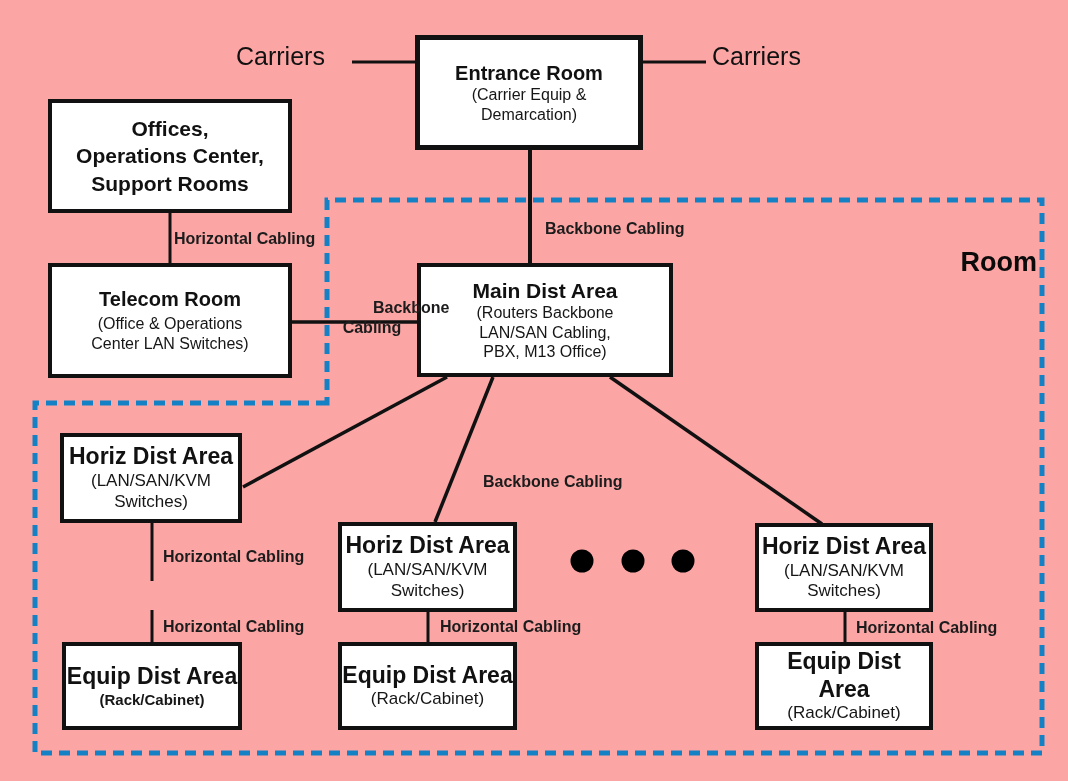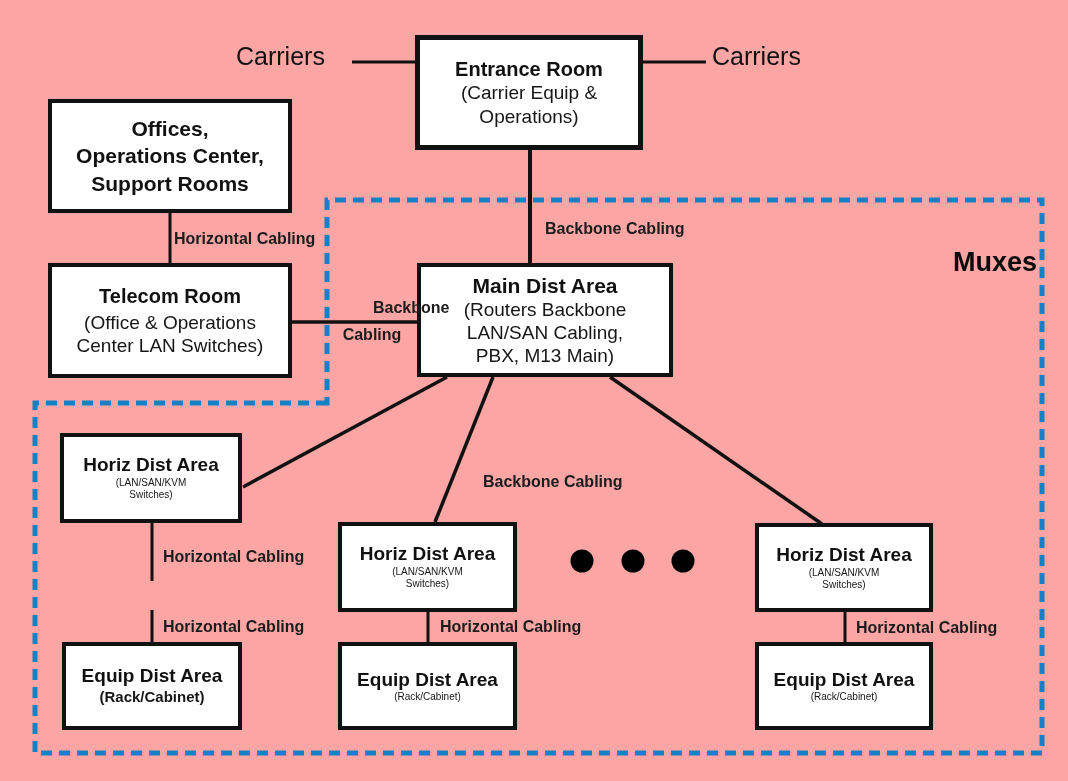--- a/index.html
+++ b/index.html
@@ -8,52 +8,52 @@
     font-family:"Liberation Sans","DejaVu Sans",sans-serif;color:#111;
     overflow:hidden;
   }
   svg.wires{position:absolute;left:0;top:0;width:1068px;height:781px;}
   .box{
     position:absolute;box-sizing:border-box;background:#ffffff;
     border:4px solid #111;display:flex;flex-direction:column;
     align-items:center;justify-content:center;text-align:center;
   }
   .box .t{font-weight:bold;font-size:20px;line-height:1.2;}
-  .box .s{font-size:19px;line-height:1.22;color:#161616;}
-  .box .s.small{font-size:10px;}
+  .box .s{font-size:16px;line-height:1.22;color:#161616;}
+  .box .s.small{font-size:17px;}
   .box .gap{height:3px;}
   #box-entrance{left:415px;top:35px;width:228px;height:115px;border-width:5px;}
   #box-offices{left:48px;top:99px;width:244px;height:114px;}
   #box-offices .t{font-size:21px;line-height:1.3;}
   #box-telecom{left:48px;top:263px;width:244px;height:115px;}
   #box-main{left:417px;top:263px;width:256px;height:114px;}
   #box-main .t{font-size:21px;}
   #box-hda-left{left:60px;top:433px;width:182px;height:90px;}
   #box-hda-mid{left:338px;top:522px;width:179px;height:90px;}
   #box-hda-right{left:755px;top:523px;width:178px;height:89px;}
   #box-zone{left:62px;top:580px;width:180px;height:31px;border-width:3px;}
   #box-equip-left{left:62px;top:642px;width:180px;height:88px;}
   #box-equip-mid{left:338px;top:642px;width:179px;height:88px;}
   #box-equip-right{left:755px;top:642px;width:178px;height:88px;}
-  .box.small-title .t{font-size:19px;}
+  .box.small-title .t{font-size:23px;}
   #box-equip-left .s{font-weight:bold;font-size:15px;}
   .lbl{
     position:absolute;font-size:16px;font-weight:600;color:#1c1c1c;
     white-space:nowrap;line-height:1.1;
   }
   #lbl-hc-a{left:174px;top:230px;}
   #lbl-bb-vert{left:545px;top:220px;}
   #lbl-bb-mid{left:483px;top:473px;}
   #lbl-hc-b{left:163px;top:548px;}
   #lbl-hc-c{left:163px;top:618px;}
   #lbl-hc-d{left:440px;top:618px;}
   #lbl-hc-e{left:856px;top:619px;}
   #lbl-bb-left{left:330px;top:299px;width:84px;text-align:center;white-space:normal;}
   #lbl-bb-left .l1{display:block;height:18px;margin-left:43px;}
-  #lbl-bb-left .l2{display:block;margin-top:9px;height:18px;}
+  #lbl-bb-left .l2{display:block;margin-top:2px;height:18px;}
   .carriers{position:absolute;font-size:25px;font-weight:400;color:#111;white-space:nowrap;}
   #carriers-left{left:236px;top:42px;}
   #carriers-right{left:712px;top:42px;}
   #computer-room{
     position:absolute;left:845px;top:213px;width:192px;text-align:right;
     font-size:27px;font-weight:bold;color:#0b0b0b;line-height:1.22;
   }
 </style>
 </head>
 <body>
@@ -88,47 +88,47 @@
       <circle cx="633" cy="561" r="11.5" fill="#000"></circle>
       <circle cx="683" cy="561" r="11.5" fill="#000"></circle>
     </g>
   </svg>
 
   <div class="carriers" id="carriers-left">Carriers</div>
   <div class="carriers" id="carriers-right">Carriers</div>
 
   <div id="computer-room">
     <br>
-    <span>Muxes</span>
+    <span>Room</span>
   </div>
 
   <div class="box" id="box-entrance">
     <div class="t">Entrance Room</div>
     <div class="s">(Carrier Equip &amp;</div>
-    <div class="s">Operations)</div>
+    <div class="s">Demarcation)</div>
   </div>
 
   <div class="box" id="box-offices">
     <div class="t">Offices,</div>
     <div class="t">Operations Center,</div>
     <div class="t">Support Rooms</div>
   </div>
 
   <div class="box" id="box-telecom">
     <div class="t">Telecom Room</div>
     <div class="gap"></div>
     <div class="s">(Office &amp; Operations</div>
     <div class="s">Center LAN Switches)</div>
   </div>
 
   <div class="box" id="box-main">
     <div class="t">Main Dist Area</div>
     <div class="s">(Routers Backbone</div>
     <div class="s">LAN/SAN Cabling,</div>
-    <div class="s">PBX, M13 Main)</div>
+    <div class="s">PBX, M13 Office)</div>
   </div>
 
   <div class="box small-title" id="box-hda-left">
     <div class="t">Horiz Dist Area</div>
     <div class="s small">(LAN/SAN/KVM</div>
     <div class="s small">Switches)</div>
   </div>
 
   <div class="box small-title" id="box-hda-mid">
     <div class="t">Horiz Dist Area</div>

